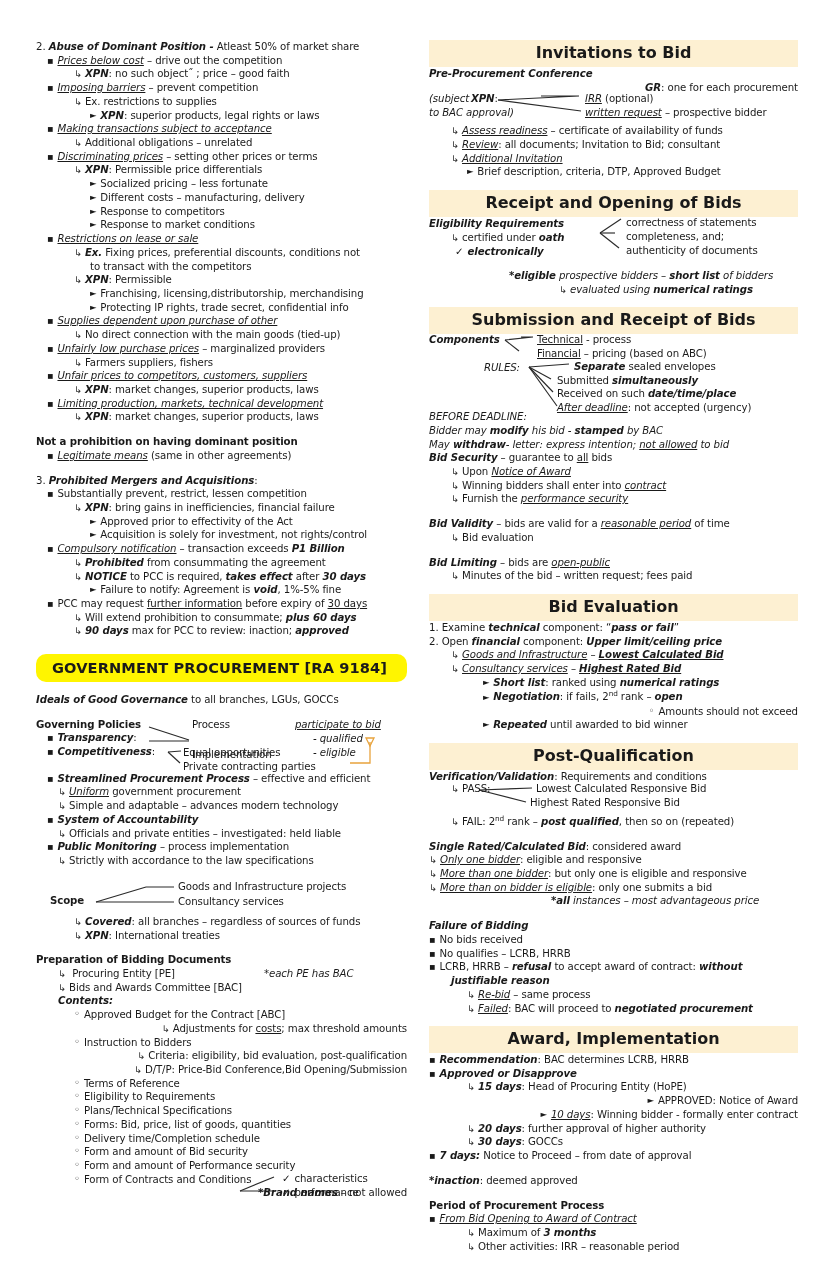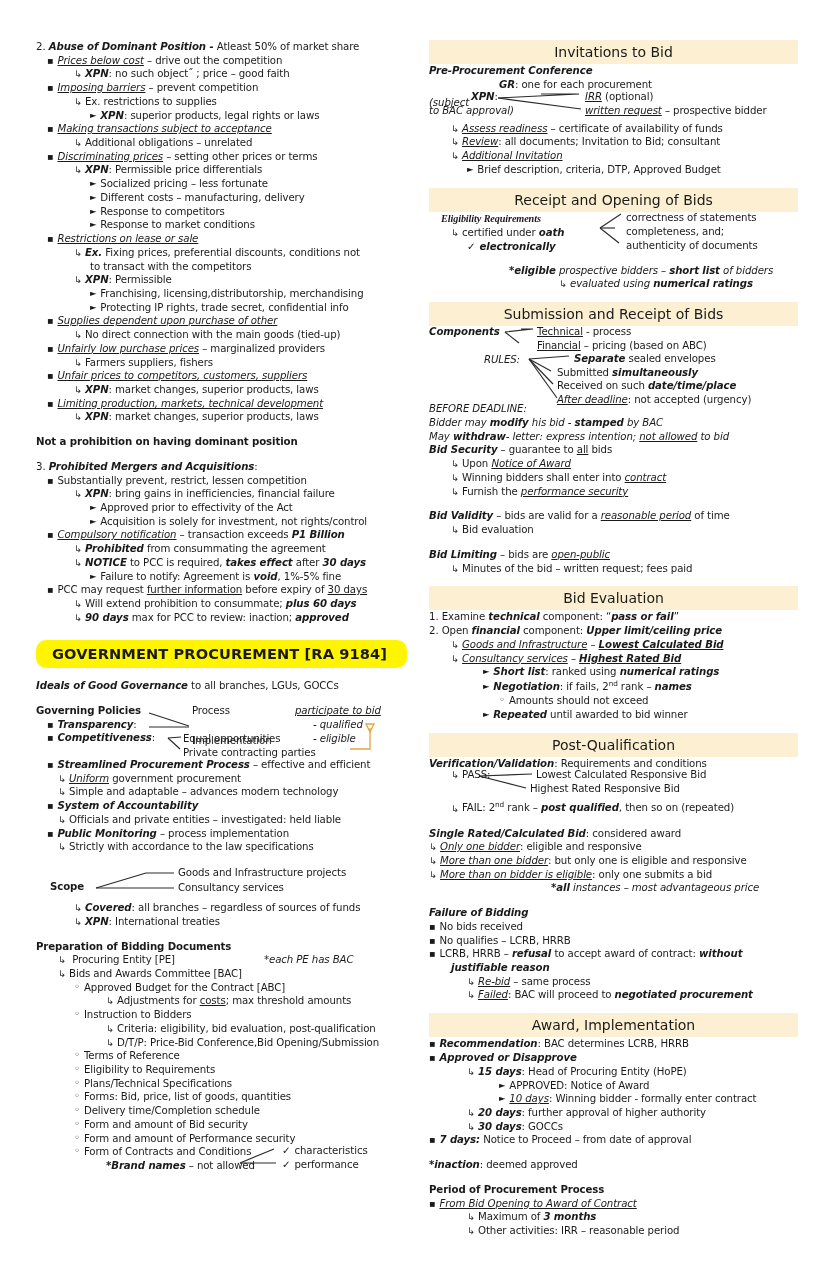--- a/index.html
+++ b/index.html
@@ -40,21 +40,21 @@
   .ubi  { font-weight: bold; font-style: italic; text-decoration: underline; }
   .ui   { font-style: italic; text-decoration: underline; }
   .sup  { font-size: 0.72em; vertical-align: super; }
 
   
   .i0  { padding-left: 0px; }
   .i1  { padding-left: 11px; }
   .i2  { padding-left: 22px; }
   .i3  { padding-left: 38px; }
   .i4  { padding-left: 54px; }
-  .i5  { padding-left: 70px; }
+  .i5  { padding-left: 70px; text-align: right; }
 
   .gap  { height: 11px; }
   .gap-s{ height: 6px; }
   .gap-l{ height: 16px; }
   .m-sq::before   { content: "\25AA"; margin-right: 4px; font-size: 0.95em; }
   .m-hook::before { content: "\21B3"; margin-right: 3px; font-size: 0.95em; color:#333; }
   .m-tri::before  { content: "\25BA"; margin-right: 4px; font-size: 0.82em; position:relative; top:-1px; }
   .m-cir::before  { content: "\25E6"; margin-right: 4px; font-size: 1.0em; position:relative; top:-1px; }
   .m-chk::before  { content: "\2713"; margin-right: 4px; }
 
@@ -66,22 +66,22 @@
     padding: 4px 0 4px 16px;
     letter-spacing: 0.1px;
     line-height: 1.35;
     margin: 0;
     border-radius: 10px;
   }
   
   .sec-head {
     background: #FDF0D2;
     text-align: center;
-    font-weight: normal;
-    font-size: 14px;
+    font-weight: bold;
+    font-size: 16px;
     padding: 3px 0 3px 0;
     line-height: 1.3;
   }
 
   
   .ov { position: absolute; pointer-events: none; overflow: visible; }
   .blk { stroke: #2a2a2a; stroke-width: 1.15; fill: none; }
   .org { stroke: #E8A33D; stroke-width: 1.3; fill: none; }
 </style>
 </head>
@@ -120,20 +120,21 @@
     <div class="ln i1 m-sq"><span class="ui">Unfairly low purchase prices</span><span> – marginalized providers</span></div>
     <div class="ln i3 m-hook"><span>Farmers suppliers, fishers</span></div>
     <div class="ln i1 m-sq"><span class="ui">Unfair prices to competitors, customers, suppliers</span></div>
     <div class="ln i3 m-hook"><span class="bi">XPN</span><span>: market changes, superior products, laws</span></div>
     <div class="ln i1 m-sq"><span class="ui">Limiting production, markets, technical development</span></div>
     <div class="ln i3 m-hook"><span class="bi">XPN</span><span>: market changes, superior products, laws</span></div>
 
     <div class="gap"></div>
 
     <div class="ln i0 b">Not a prohibition on having dominant position</div>
+    <div class="ln i1 m-sq"><span class="ui">Legitimate means</span><span> (same in other agreements)</span></div>
 
     <div class="gap"></div>
 
     <div class="ln i0">
       <span>3.</span>
       <span class="bi">Prohibited Mergers and Acquisitions</span><span>:</span>
     </div>
     <div class="ln i1 m-sq"><span>Substantially prevent, restrict, lessen competition</span></div>
     <div class="ln i3 m-hook"><span class="bi">XPN</span><span>: bring gains in inefficiencies, financial failure</span></div>
     <div class="ln i4 m-tri"><span>Approved prior to effectivity of the Act</span></div>
@@ -201,20 +202,21 @@
     <div class="ln i3 m-hook"><span class="bi">XPN</span><span>: International treaties</span></div>
 
     <div class="gap"></div>
 
     <div class="ln i0 b">Preparation of Bidding Documents</div>
     <div class="ln i2 m-hook" style="position:relative;">
       <span>Procuring Entity [PE]</span>
       <span class="i" style="position:absolute; left:228px; top:0;">*each PE has BAC</span>
     </div>
     <div class="ln i2 m-hook"><span>Bids and Awards Committee [BAC]</span></div>
+    <div class="ln i2 bi">Contents:</div>
 
     <div class="ln i3 m-cir"><span>Approved Budget for the Contract [ABC]</span></div>
     <div class="ln i5 m-hook"><span>Adjustments for </span><span class="u">costs</span><span>; max threshold amounts</span></div>
     <div class="ln i3 m-cir"><span>Instruction to Bidders</span></div>
     <div class="ln i5 m-hook"><span>Criteria: eligibility, bid evaluation, post-qualification</span></div>
     <div class="ln i5 m-hook"><span>D/T/P: Price-Bid Conference,Bid Opening/Submission</span></div>
     <div class="ln i3 m-cir"><span>Terms of Reference</span></div>
     <div class="ln i3 m-cir"><span>Eligibility to Requirements</span></div>
     <div class="ln i3 m-cir"><span>Plans/Technical Specifications</span></div>
     <div class="ln i3 m-cir"><span>Forms: Bid, price, list of goods, quantities</span></div>
@@ -239,44 +241,44 @@
 
     <div class="sec-head">Invitations to Bid</div>
     <div class="ln i0 bi">Pre-Procurement Conference</div>
     <div class="ln i5"><span class="bi">GR</span><span>: one for each procurement</span></div>
 
     <div style="position:relative; height:30px;">
       <svg class="ov" style="left:0; top:0; width:370px; height:32px;">
         <path class="blk" d="M69,6 L150,2 M150,2 L112,2"></path>
         <path class="blk" d="M69,6 L152,17"></path>
       </svg>
-      <div class="ln i" style="position:absolute; left:0px; top:-2px;margin-top:6px;">(subject</div>
+      <div class="ln i" style="position:absolute; left:0px; top:-2px;">(subject</div>
       <div class="ln i" style="position:absolute; left:0px; top:12px;">to BAC approval)</div>
       <div class="ln" style="position:absolute; left:42px; top:-2px;"><span class="bi">XPN</span><span>:</span></div>
       <div class="ln" style="position:absolute; left:156px; top:-2px;"><span class="ui">IRR</span><span> (optional)</span></div>
       <div class="ln" style="position:absolute; left:156px; top:12px;"><span class="ui">written request</span><span> – prospective bidder</span></div>
     </div>
 
     <div class="ln i2 m-hook"><span class="ui">Assess readiness</span><span> – certificate of availability of funds</span></div>
     <div class="ln i2 m-hook"><span class="ui">Review</span><span>: all documents; Invitation to Bid; consultant</span></div>
     <div class="ln i2 m-hook"><span class="ui">Additional Invitation</span></div>
     <div class="ln i3 m-tri"><span>Brief description, criteria, DTP, Approved Budget</span></div>
 
     <div class="gap"></div>
 
     <div class="sec-head">Receipt and Opening of Bids</div>
     <div style="position:relative; height:46px;">
       <svg class="ov" style="left:0; top:0; width:370px; height:48px;">
         <path class="blk" d="M171,16 L192,2"></path>
         <path class="blk" d="M171,16 L186,16"></path>
         <path class="blk" d="M171,16 L190,31"></path>
       </svg>
-      <div class="ln i0 bi" style="position:absolute; left:12px; top:0;font-family:Liberation Serif, serif;">Eligibility Requirements</div>
+      <div class="ln i0 bi" style="position:absolute; left:0; top:0;">Eligibility Requirements</div>
       <div class="ln i2 m-hook" style="position:absolute; left:0; top:14px;"><span>certified under </span><span class="bi">oath</span></div>
-      <div class="ln m-chk bi" style="position:absolute; left:38px; top:28px;"><span>electronically</span></div>
+      <div class="ln m-chk bi" style="position:absolute; left:26px; top:28px;"><span>electronically</span></div>
       <div class="ln" style="position:absolute; left:197px; top:-1px;">correctness of statements</div>
       <div class="ln" style="position:absolute; left:197px; top:13px;">completeness, and;</div>
       <div class="ln" style="position:absolute; left:197px; top:27px;">authenticity of documents</div>
     </div>
     <div class="gap-s"></div>
     <div class="ln" style="padding-left:80px;"><span class="bi">*eligible</span><span class="i"> prospective bidders – </span><span class="bi">short list</span><span class="i"> of bidders</span></div>
     <div class="ln m-hook" style="padding-left:130px;"><span class="i">evaluated using </span><span class="bi">numerical ratings</span></div>
 
     <div class="gap"></div>
 
@@ -319,21 +321,21 @@
     <div class="ln i2 m-hook"><span>Minutes of the bid – written request; fees paid</span></div>
 
     <div class="gap"></div>
 
     <div class="sec-head">Bid Evaluation</div>
     <div class="ln i0"><span>1. Examine </span><span class="bi">technical</span><span> component: “</span><span class="bi">pass or fail</span><span>”</span></div>
     <div class="ln i0"><span>2. Open </span><span class="bi">financial</span><span> component: </span><span class="bi">Upper limit/ceiling price</span></div>
     <div class="ln i2 m-hook"><span class="ui">Goods and Infrastructure</span><span> – </span><span class="ubi">Lowest Calculated Bid</span></div>
     <div class="ln i2 m-hook"><span class="ui">Consultancy services</span><span> – </span><span class="ubi">Highest Rated Bid</span></div>
     <div class="ln i4 m-tri"><span class="bi">Short list</span><span>: ranked using </span><span class="bi">numerical ratings</span></div>
-    <div class="ln i4 m-tri"><span class="bi">Negotiation</span><span>: if fails, 2</span><span class="sup">nd</span><span> rank – </span><span class="bi">names</span></div>
+    <div class="ln i4 m-tri"><span class="bi">Negotiation</span><span>: if fails, 2</span><span class="sup">nd</span><span> rank – </span><span class="bi">open</span></div>
     <div class="ln i5 m-cir"><span>Amounts should not exceed</span></div>
     <div class="ln i4 m-tri"><span class="bi">Repeated</span><span> until awarded to bid winner</span></div>
 
     <div class="gap"></div>
 
     <div class="sec-head">Post-Qualification</div>
     <div class="ln i0"><span class="bi">Verification/Validation</span><span>: Requirements and conditions</span></div>
     <div style="position:relative; height:30px;">
       <svg class="ov" style="left:0; top:0; width:370px; height:32px;">
         <path class="blk" d="M50,6 L103,4"></path>

